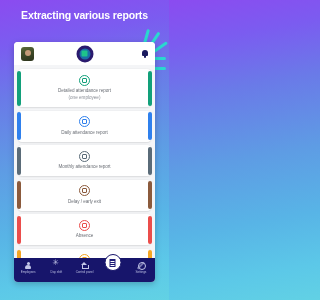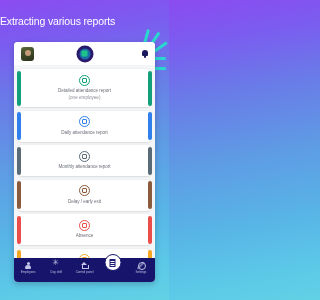--- a/index.html
+++ b/index.html
@@ -5,23 +5,23 @@
   * { margin:0; padding:0; box-sizing:border-box; }
   html, body { width:169px; height:300px; overflow:hidden; }
   body {
     font-family:"Liberation Sans", sans-serif;
     background:linear-gradient(170deg,#8b4bf0 0%,#7b5cf0 14%,#6a7ae8 30%,#5e9ce4 52%,#58b4e6 72%,#5cc8e8 88%,#62d2e4 100%);
     position:relative;
   }
 
   
   .headline {
-    position:absolute; top:15px; left:0; width:169px;
-    text-align:left; color:#ffffff;
-    font-size:10.5px; font-weight:normal; letter-spacing:-0.15px;
+    position:absolute; top:9px; left:0; width:169px;
+    text-align:center; color:#ffffff;
+    font-size:10.5px; font-weight:bold; letter-spacing:-0.15px;
   }
 
   
   .rays { position:absolute; right:1px; top:27px; width:40px; height:56px; }
   .ray { position:absolute; background:#2ad8cf; border-radius:2px; }
   .r1 { width:3px; height:15px; left:17px; top:2px;  transform:rotate(16deg); }
   .r2 { width:3px; height:17px; left:25px; top:4px;  transform:rotate(34deg); }
   .r3 { width:3px; height:16px; left:31px; top:12px; transform:rotate(56deg); }
   .r4 { width:14px; height:3px; left:24px; top:30px; }
   .r5 { width:17px; height:3px; left:21px; top:40px; }

